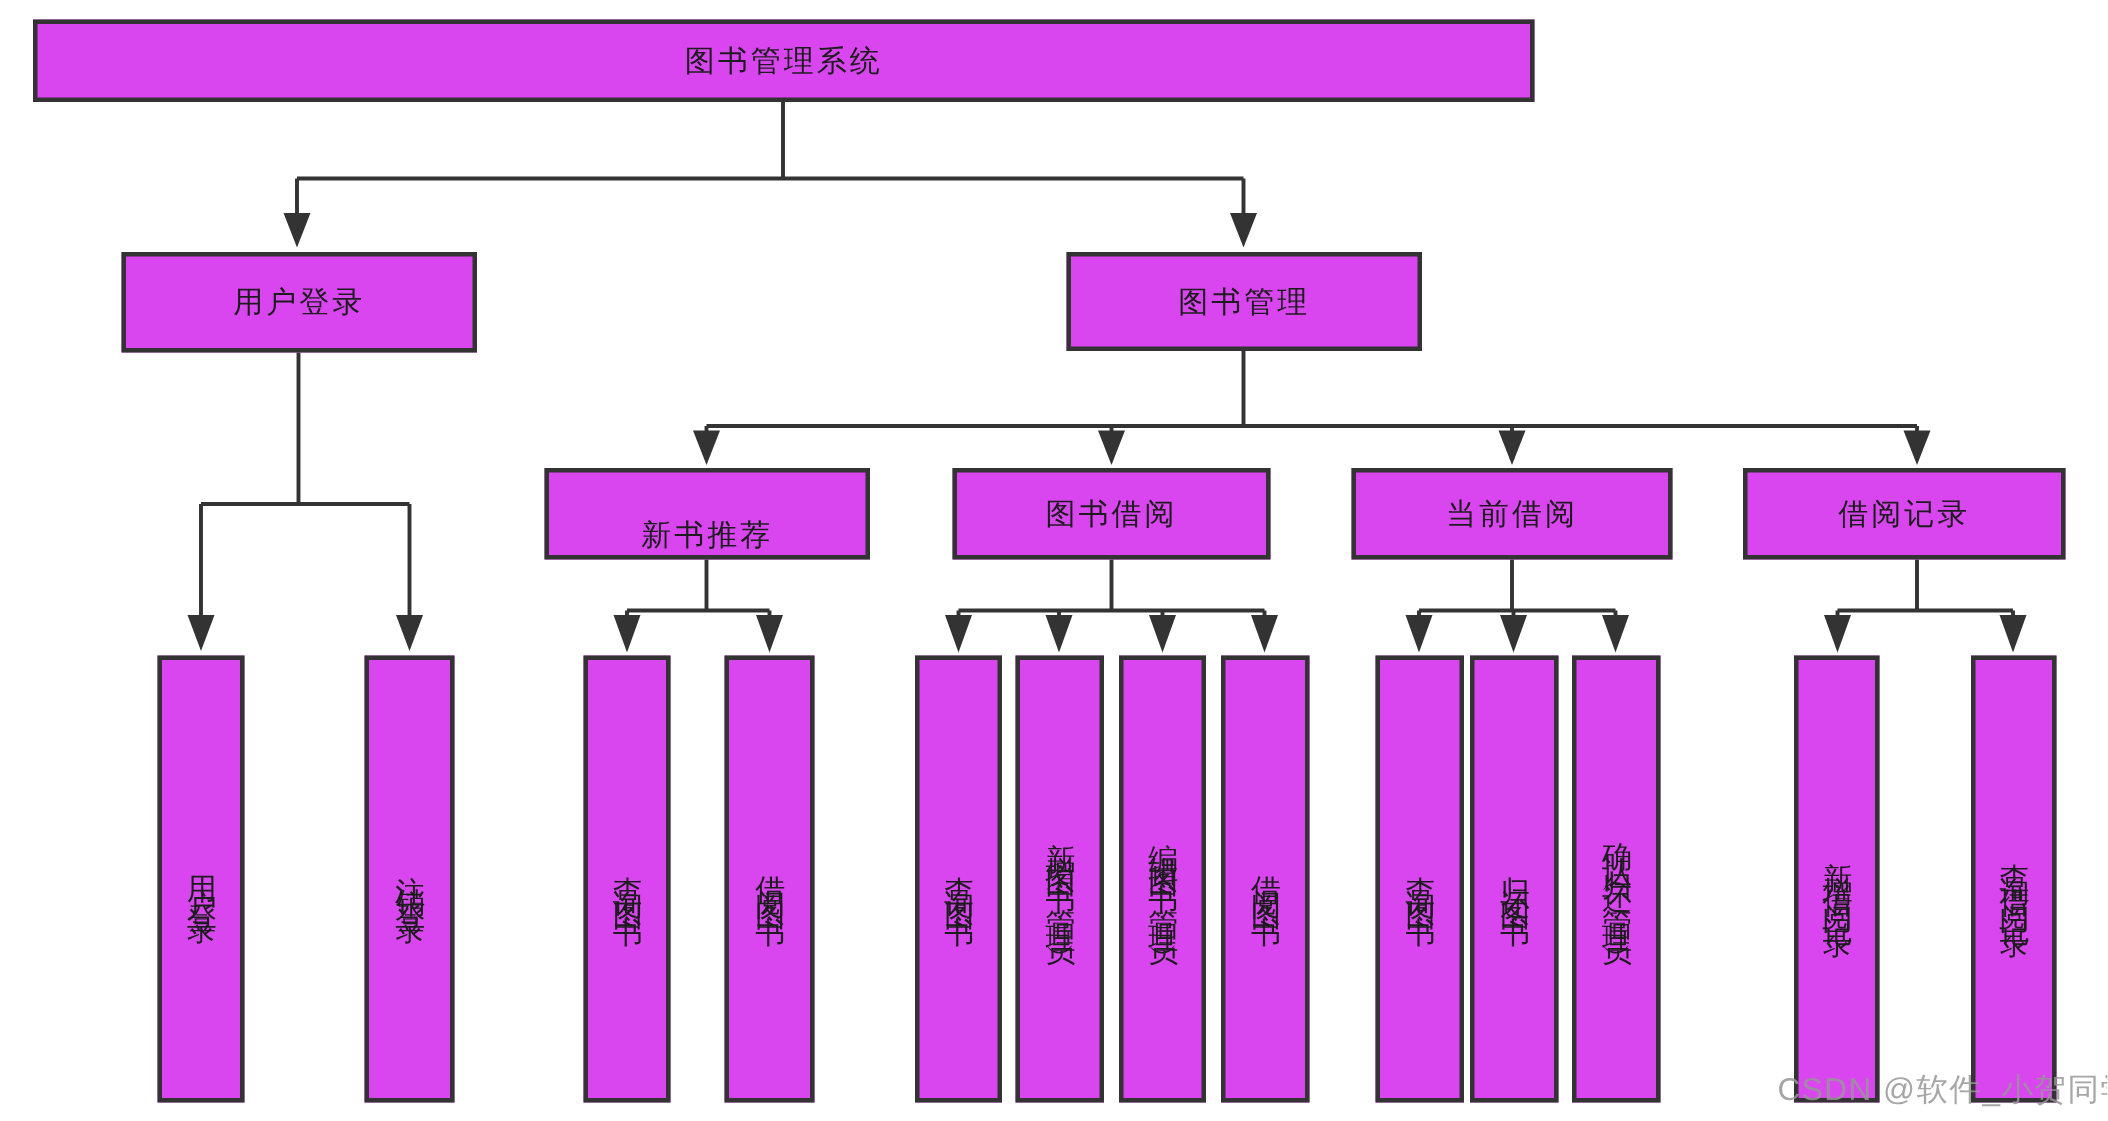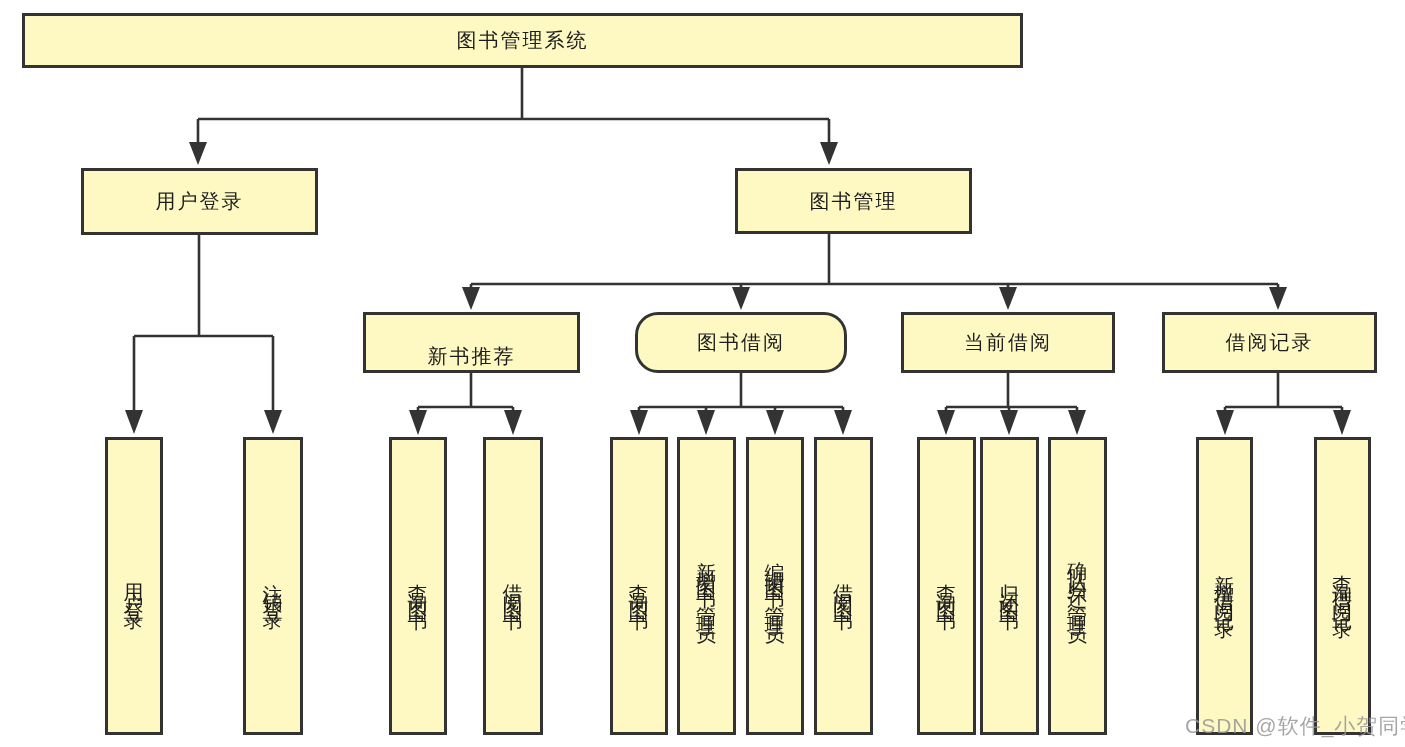--- a/index.html
+++ b/index.html
@@ -13,42 +13,42 @@
   }
   .connector-layer {
     position: absolute;
     left: 0; top: 0;
     width: 1405px; height: 747px;
   }
   .box {
     position: absolute;
     box-sizing: border-box;
     border: 3px solid #333333;
-    background: #fef9c3;
+    background: #d946ef;
     display: flex;
     align-items: center;
     justify-content: center;
     color: #1c1c1c;
   }
   .hbox { font-size: 20px; letter-spacing: 2px; }
   .vbox span {
     writing-mode: vertical-rl;
     text-orientation: mixed;
     white-space: nowrap;
     font-size: 20px;
     letter-spacing: 9px;
     line-height: 1;
     color: #1c1c1c;
   }
   
   .root-box   { left: 22px;   top: 13px;  width: 1001px; height: 55px; }
   .l2-a       { left: 81px;   top: 168px; width: 237px;  height: 67px; }
-  .l2-b       { left: 711px;  top: 168px; width: 237px;  height: 66px; margin-left: 24px; }
+  .l2-b       { left: 711px;  top: 168px; width: 237px;  height: 66px; }
   .l3-a       { left: 363px;  top: 312px; width: 217px;  height: 61px; align-items: flex-end; }
-  .l3-b       { left: 635px;  top: 312px; width: 212px;  height: 61px; border-radius: 23px; }
+  .l3-b       { left: 635px;  top: 312px; width: 212px;  height: 61px; }
   .l3-c       { left: 901px;  top: 312px; width: 214px;  height: 61px; justify-content: center; }
   .l3-d       { left: 1162px; top: 312px; width: 215px;  height: 61px; }
   .leaf       { top: 437px; width: 58px; height: 298px; }
   .leaf-0  { left: 105px; }
   .leaf-1  { left: 243px; width: 60px; }
   .leaf-2  { left: 389px; }
   .leaf-3  { left: 483px; width: 60px; }
   .leaf-4  { left: 610px; }
   .leaf-5  { left: 677px; width: 59px; }
   .leaf-6  { left: 746px; }

